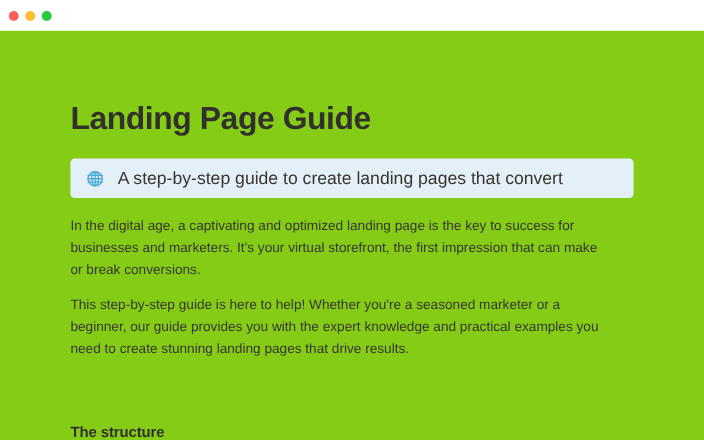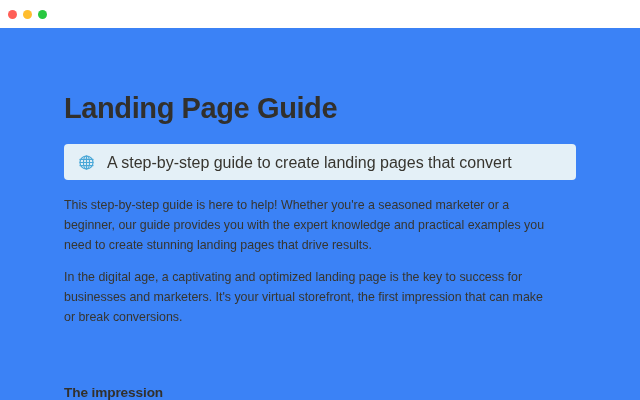--- a/index.html
+++ b/index.html
@@ -14,21 +14,21 @@
     font-family: "Liberation Sans", sans-serif;
     overflow: hidden;
     -webkit-font-smoothing: antialiased;
   }
 
   
   .window {
     position: relative;
     width: 640px;
     height: 400px;
-    background: #3b82f6;
+    background: #84cc16;
     box-sizing: border-box;
   }
   .titlebar {
     height: 28px;
     display: flex;
     align-items: center;
     padding-left: 8px;
     background: #ffffff;
   }
   .traffic-lights {
@@ -136,20 +136,20 @@
           <line x1="2.8" y1="12" x2="21.2" y2="12"></line>
           <line x1="2.8" y1="7.6" x2="21.2" y2="7.6"></line>
           <line x1="2.8" y1="16.4" x2="21.2" y2="16.4"></line>
           <ellipse cx="12" cy="12" rx="4.3" ry="9.2"></ellipse>
           <line x1="12" y1="2.8" x2="12" y2="21.2"></line>
         </svg>
       </span>
       <span class="callout-text">A step-by-step guide to create landing pages that convert</span>
     </div>
 
+    <p class="para">In the digital age, a captivating and optimized landing page is the key to success for businesses and marketers. It's your virtual storefront, the first impression that can make or break conversions.</p>
+
     <p class="para">This step-by-step guide is here to help! Whether you're a seasoned marketer or a beginner, our guide provides you with the expert knowledge and practical examples you need to create stunning landing pages that drive results.</p>
 
-    <p class="para">In the digital age, a captivating and optimized landing page is the key to success for businesses and marketers. It's your virtual storefront, the first impression that can make or break conversions.</p>
-
-    <h3 class="h-small">The impression</h3>
+    <h3 class="h-small">The structure</h3>
 
   </div>
 </div>
 
 </body></html>

